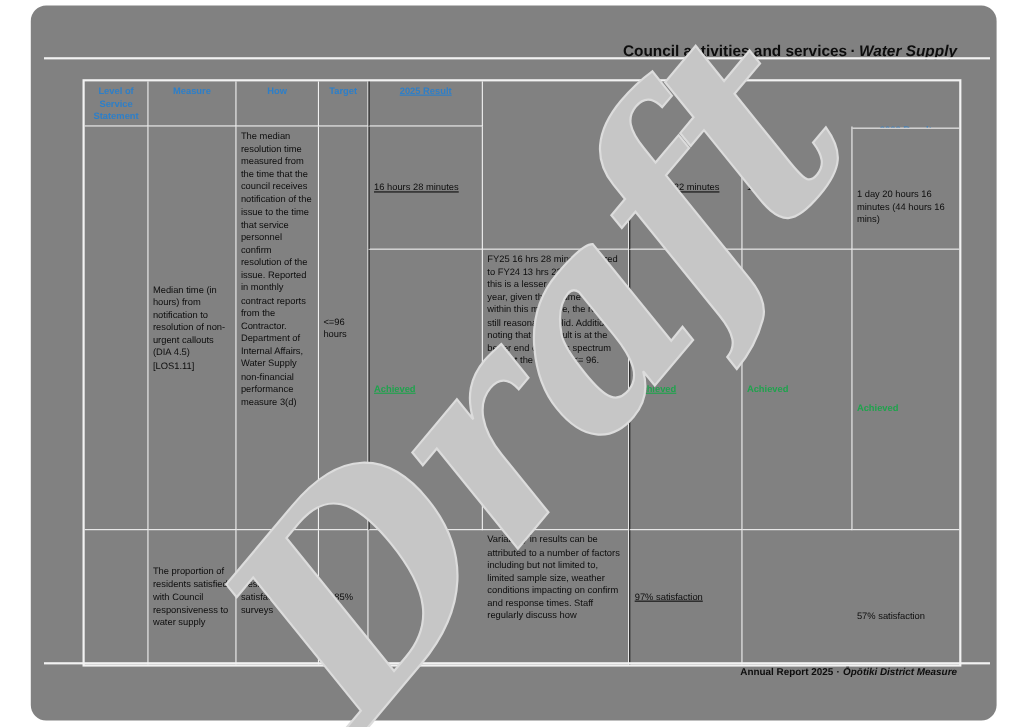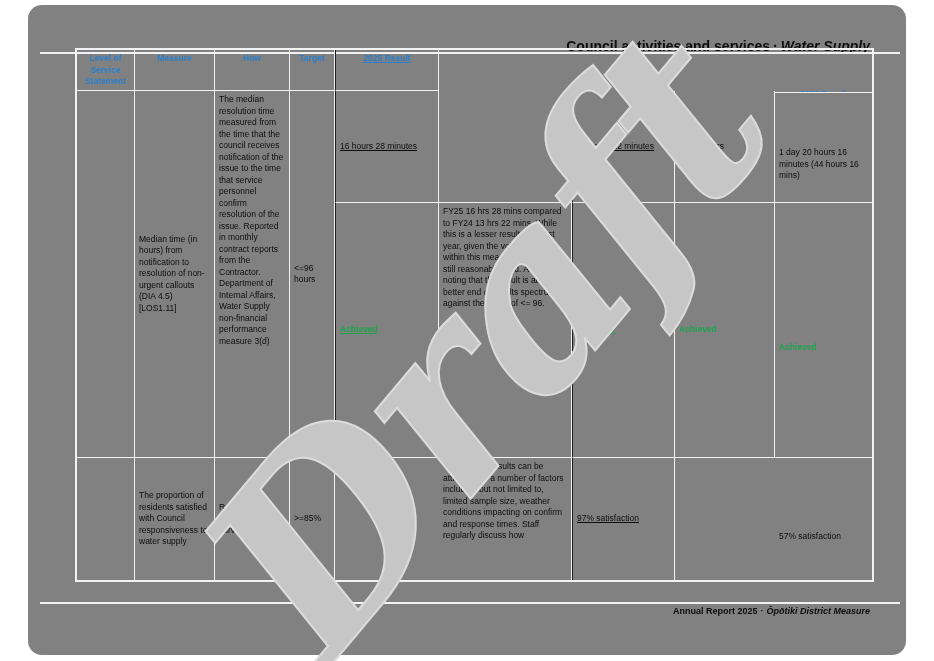--- a/index.html
+++ b/index.html
@@ -24,21 +24,21 @@
   }
   .runfoot{
     position:absolute;right:64px;top:606px;z-index:1;
     font-size:9px;font-weight:bold;color:#0d0d0d;text-align:right;
   }
   .ital{font-style:italic;font-weight:bold;}
   .sep{padding:0 3px;}
 
   
   .tbl{
-    position:absolute;left:75px;top:48px;z-index:1;
+    position:absolute;left:75px;top:72px;z-index:1;
     display:grid;
     grid-template-columns:58px 80px 75px 45px 104px 133px 103px 100px 97px;
     grid-template-rows:41px 112px 255px 122px;
     border:2px solid #f2f2f2;
     background:transparent;
   }
   .cell{
     box-sizing:border-box;
     border-right:1.5px solid #f2f2f2;
     border-bottom:1.5px solid #f2f2f2;

